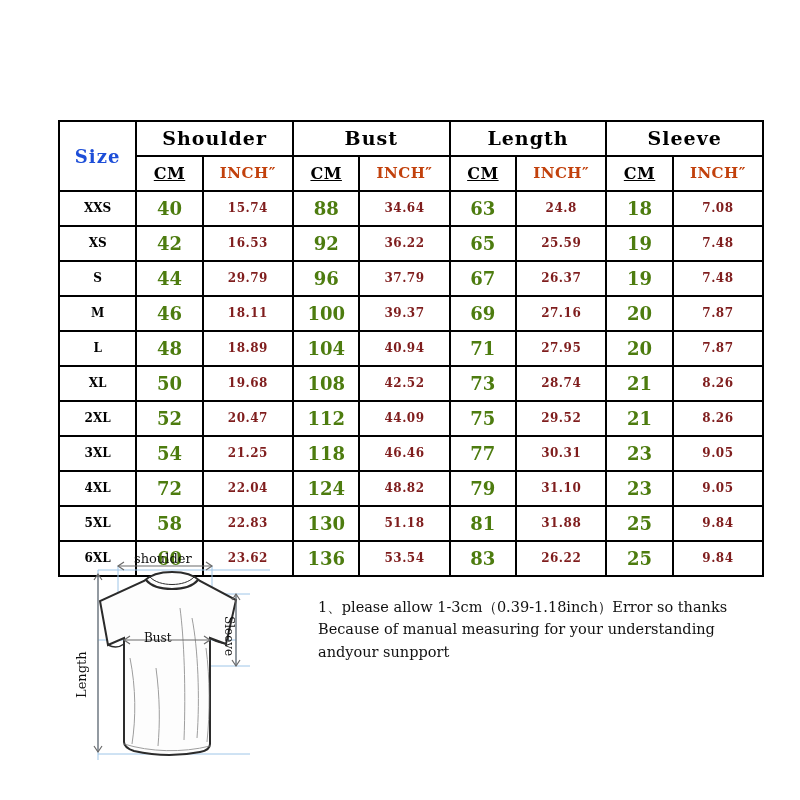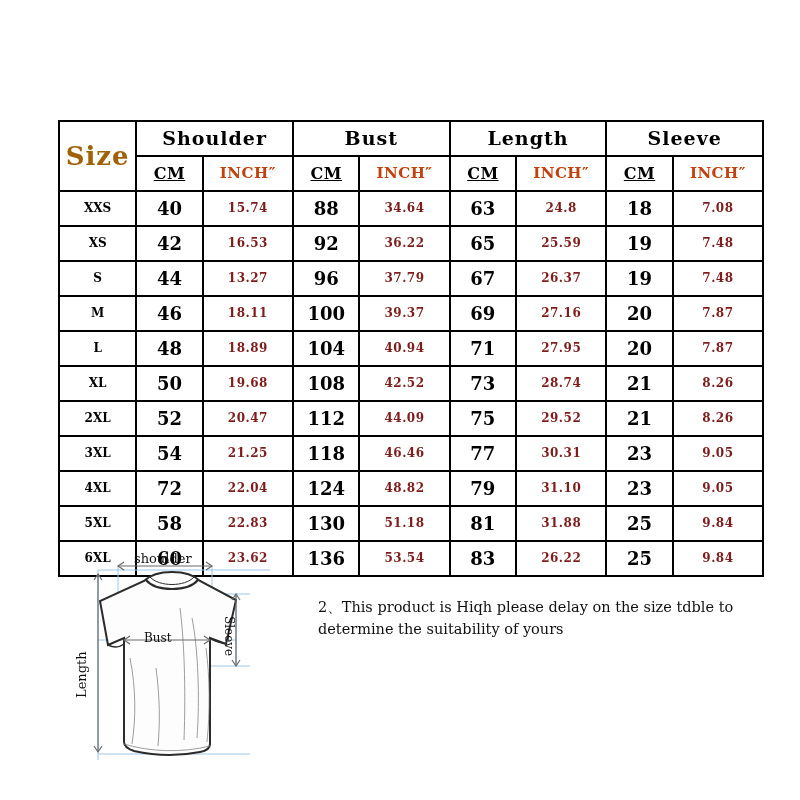--- a/index.html
+++ b/index.html
@@ -35,23 +35,23 @@
     font-family: "DejaVu Serif", serif;
   }
   .hdr-group {
     font-size: 19px;
     letter-spacing: 1px;
     color: #000;
     height: 37px;
     line-height: 37px;
   }
   .hdr-size {
-    font-size: 26px;
+    font-size: 18px;
     letter-spacing: 1px;
-    color: #a16207;
+    color: #1d4ed8;
   }
   .sub-cm {
     font-size: 16px;
     color: #000;
     letter-spacing: .5px;
     height: 28px;
     line-height: 28px;
     text-decoration: underline;
   }
   .sub-inch {
@@ -60,21 +60,21 @@
     letter-spacing: .5px;
     height: 28px;
     line-height: 28px;
   }
   .cell-size {
     font-size: 12px;
     color: #000;
   }
   .cell-cm {
     font-size: 18px;
-    color: #000000;
+    color: #4d7c0f;
     border-radius: 13px;
   }
   .cell-inch {
     font-size: 12px;
     color: #7f1d1d;
     letter-spacing: .5px;
   }
 
   
   col.c-size  { width: 72px; }
@@ -181,21 +181,21 @@
       <td class="cell-cm">92</td>
       <td class="cell-inch">36.22</td>
       <td class="cell-cm">65</td>
       <td class="cell-inch">25.59</td>
       <td class="cell-cm">19</td>
       <td class="cell-inch">7.48</td>
     </tr>
     <tr>
       <td class="cell-size">S</td>
       <td class="cell-cm">44</td>
-      <td class="cell-inch">13.27</td>
+      <td class="cell-inch">29.79</td>
       <td class="cell-cm">96</td>
       <td class="cell-inch">37.79</td>
       <td class="cell-cm">67</td>
       <td class="cell-inch">26.37</td>
       <td class="cell-cm">19</td>
       <td class="cell-inch">7.48</td>
     </tr>
     <tr>
       <td class="cell-size">M</td>
       <td class="cell-cm">46</td>
@@ -353,14 +353,14 @@
     </g>
   </svg>
 
   <div class="diag-label" id="label-shoulder">shoulder</div>
   <div class="diag-label" id="label-bust">Bust</div>
   <div class="diag-label" id="label-sleeve">Sleeve</div>
   <div class="diag-label" id="label-length">Length</div>
 </div>
 
 <div id="notes">
-  <p class="note">2、This product is Hiqh please delay on the size tdble to determine the suitability of yours</p>
+  <p class="note">1、please allow 1-3cm（0.39-1.18inch）Error so thanks Because of manual measuring for your understanding andyour sunpport</p>
 </div>
 
 </body></html>

